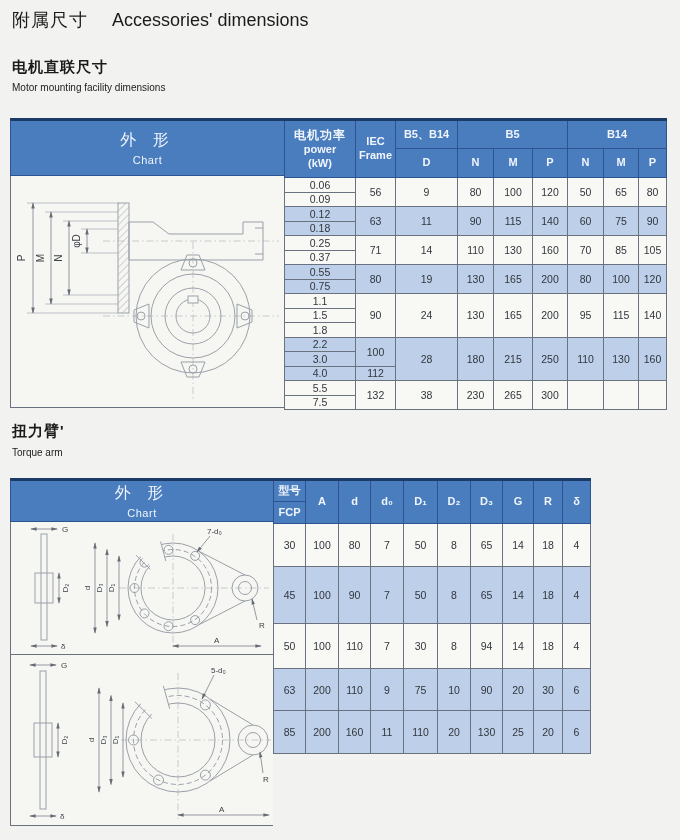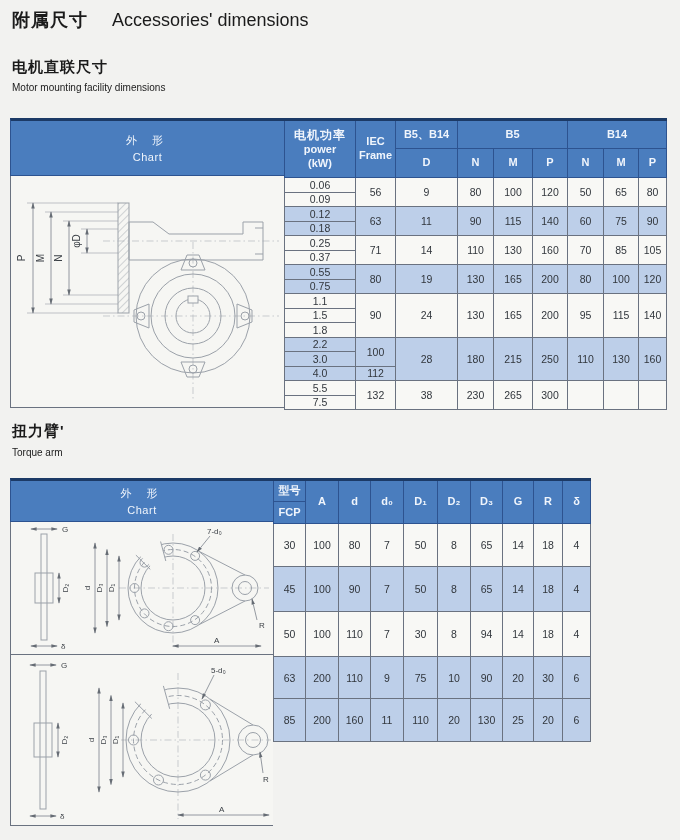--- a/index.html
+++ b/index.html
@@ -1,43 +1,43 @@
 <!DOCTYPE html>
 <html style="--header_blue: #4a7dbe; --header_border: #2d5390; --outer_border: #1c3a66; --body_border: #6a7280; --row_blue: #bdcfe9; --row_white: #f8f8f5; --drawing_bg: #f6f6f3;"><head>
 <meta charset="utf-8">
 <style>
   *{margin:0;padding:0;box-sizing:border-box}
   html,body{width:680px;height:840px}
   body{background:#f2f2f0;font-family:"Liberation Sans","DejaVu Sans",sans-serif;position:relative;overflow:hidden;color:#1b1b1b}
   .abs{position:absolute}
   .title-row{left:12px;top:8px;font-size:18px}
-  .title-zh{font-weight:bold;letter-spacing:1px}
+  .title-zh{font-weight:normal;letter-spacing:1px}
   .title-en{margin-left:24px}
   .sec-zh{left:12px;font-size:15px;font-weight:bold;letter-spacing:1px}
   .sec-en{left:12px;font-size:10px}
 
   .tblk{display:flex;align-items:flex-start}
   .chartcol{display:flex;flex-direction:column}
   .chead{background:var(--header_blue);border:1px solid var(--header_border);border-top:3px solid var(--outer_border);border-right:none;
          color:#f0f5fc;display:flex;flex-direction:column;justify-content:center;align-items:center;gap:3px}
-  .chead .zh{font-size:11px;letter-spacing:6px}
+  .chead .zh{font-size:16px;letter-spacing:6px}
   .chead .en{font-size:11px;letter-spacing:.5px}
   .cbody{background:var(--drawing_bg);border:1px solid var(--body_border);border-top:none;border-right:none;overflow:hidden}
 
   table{border-collapse:collapse;table-layout:fixed}
   th{background:var(--header_blue);border:1px solid var(--header_border);color:#f0f5fc;font-weight:bold;font-size:11px;line-height:1.25;padding:0}
   thead tr:first-child th{border-top:3px solid var(--outer_border)}
   th .l1{font-size:12px;letter-spacing:1px}
   td{border:1px solid var(--body_border);text-align:center;vertical-align:middle;font-size:10.5px;color:#31363c;background:var(--row_white);padding:0}
   tr.shade td{background:var(--row_blue)}
   #t1 thead tr{height:29px}
   #t1 tbody tr{height:14.5px}
   #t2 thead tr{height:22px}
   #t2 tbody tr:nth-child(1){height:43px}
-  #t2 tbody tr:nth-child(2){height:45px}
+  #t2 tbody tr:nth-child(2){height:57px}
   #t2 tbody tr:nth-child(3){height:45px}
   #t2 tbody tr:nth-child(4){height:42px}
   #t2 tbody tr:nth-child(5){height:43px}
 
   svg{display:block}
   .part{stroke:#9ba1a9;fill:none;stroke-width:1}
   .cl{stroke:#b4b9bf;stroke-width:.7;fill:none;stroke-dasharray:7 3 1.5 3}
   .dim{stroke:#7b828b;stroke-width:.8;fill:none}
   .ext{stroke:#9aa0a8;stroke-width:.6;fill:none}
   .lbl{fill:#3a3f45;font-size:10px;font-family:"Liberation Sans","DejaVu Sans",sans-serif}

